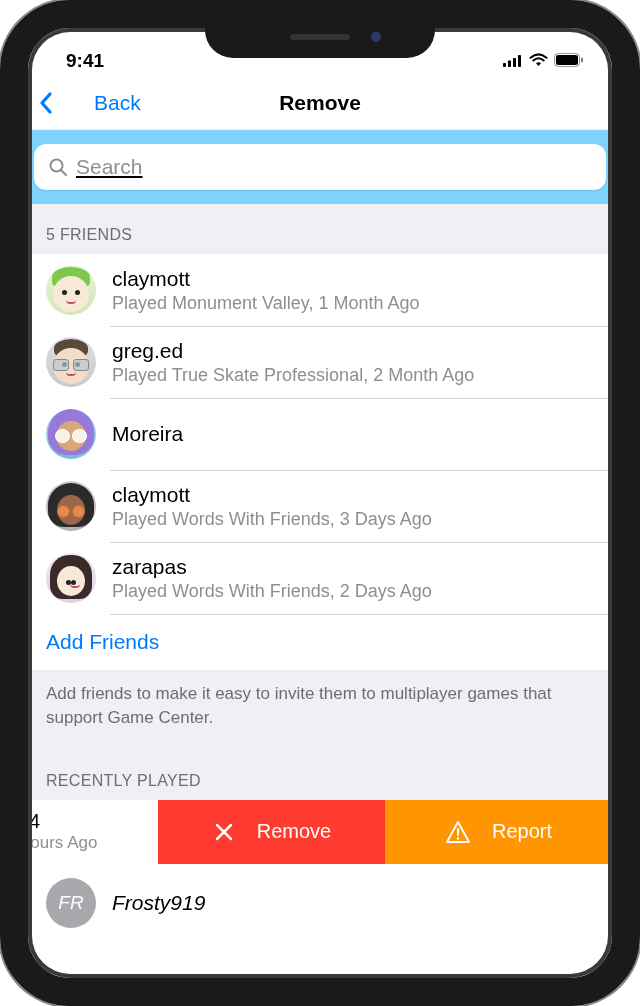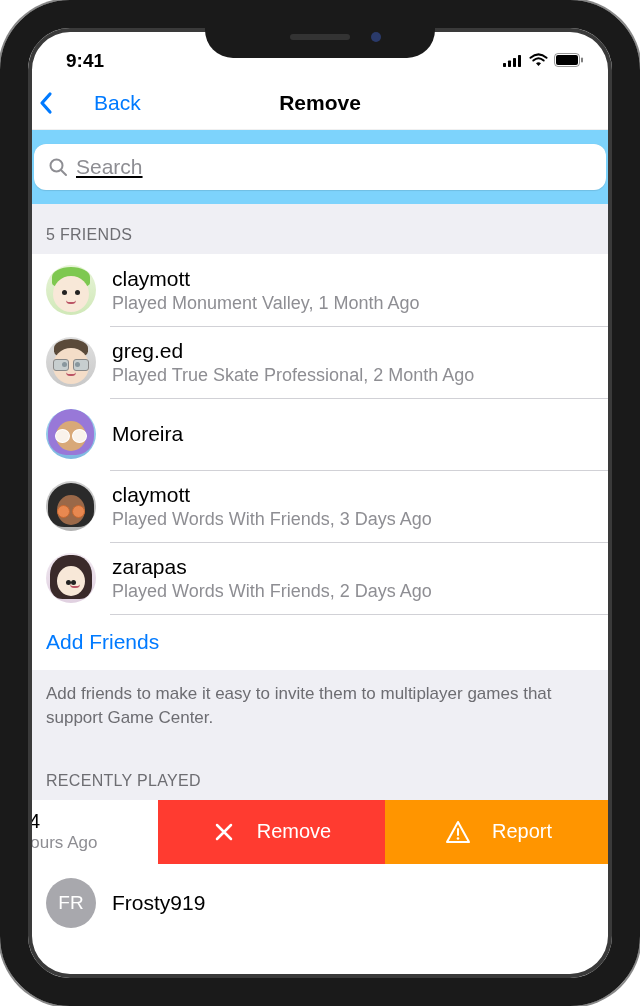--- a/index.html
+++ b/index.html
@@ -202,20 +202,21 @@
       flex: 1;
       cursor: pointer;
     }
     .remove { background: #ff3b30; }
     .report { background: #ff9500; }
     .row2 {
       display: flex;
       align-items: center;
       padding: 14px 18px 0;
       background: #fff;
+      font-style: italic;
     }
     .avatar-initials {
       width: 50px;
       height: 50px;
       border-radius: 50%;
       background: #a8a8ad;
       color: #fff;
       display: flex;
       align-items: center;
       justify-content: center;

